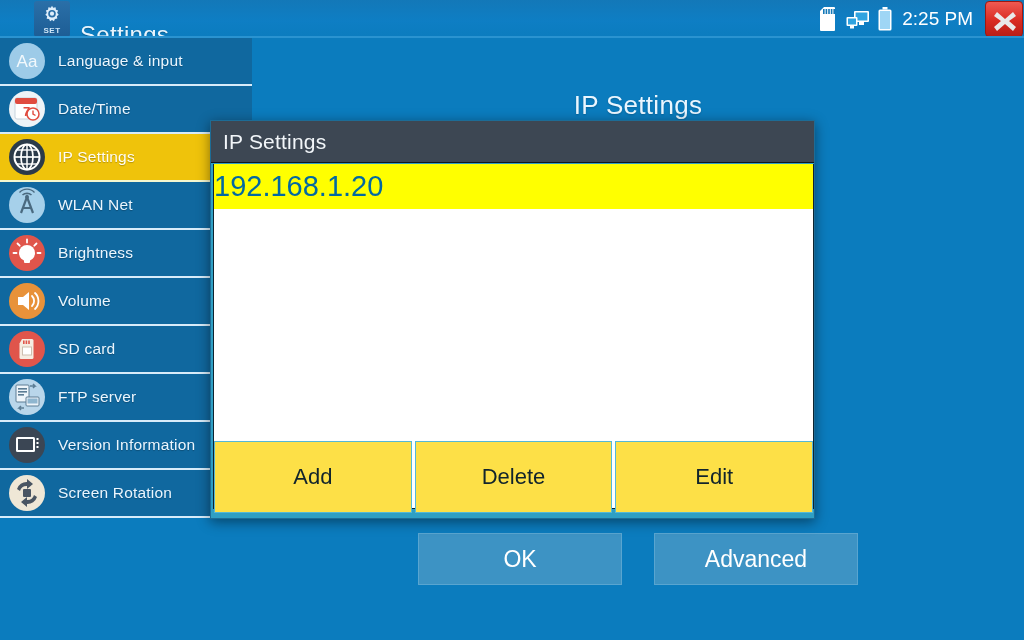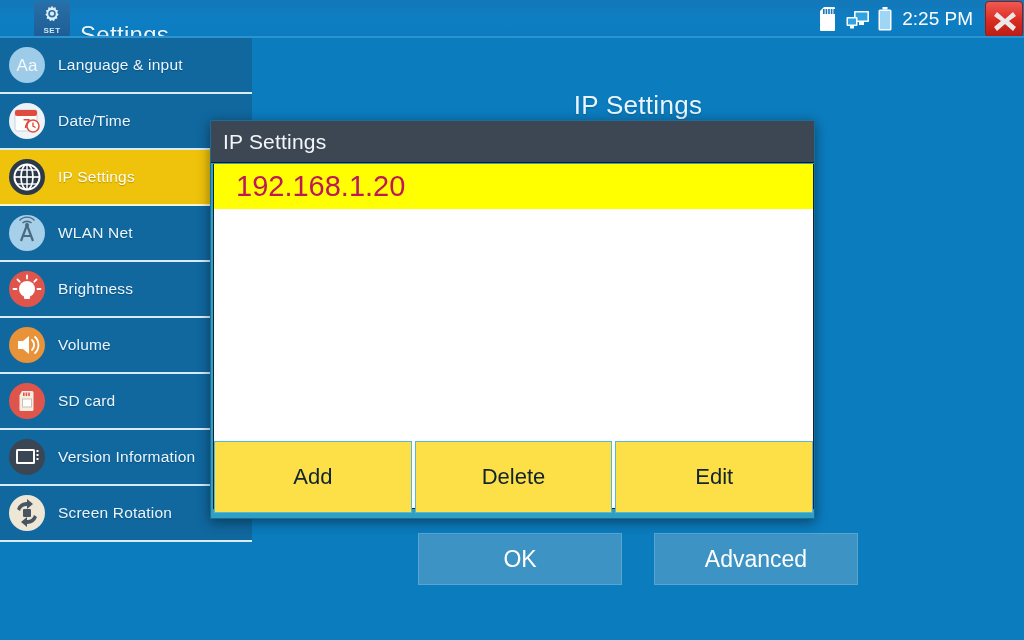--- a/index.html
+++ b/index.html
@@ -54,21 +54,21 @@
     border: 1px solid #9e1811; border-radius: 4px;
     position: relative; cursor: pointer;
   }
 
   
   .sidebar {
     position: absolute; left: 0; top: 38px; width: 252px; height: 602px;
     background: #0b7cbe; overflow: hidden;
   }
   .side-item {
-    position: relative; height: 56px; display: flex; align-items: center;
+    position: relative; height: 48px; display: flex; align-items: center;
     background: #10689f; border-bottom: 2px solid #d8ecfa;
     padding-left: 8px; cursor: pointer;
   }
   .side-item.active { background: #efc30b; border-bottom-color: #f4f7d0; }
   .side-ico {
     width: 38px; height: 38px; border-radius: 50%;
     flex: 0 0 auto; position: relative; margin-right: 12px;
     display: flex; align-items: center; justify-content: center;
   }
   .side-label {
@@ -115,22 +115,22 @@
     display: flex; align-items: center; padding-left: 12px;
     border-bottom: 1px solid #10171f;
   }
   .dlg-title { color: #f2f6f9; font-size: 21px; letter-spacing: .2px; }
   .dlg-list {
     position: absolute; left: 2px; top: 43px; width: 601px; height: 345px;
     background: #ffffff; border: 1px solid #0e2430; border-top: none;
     overflow: hidden;
   }
   .ip-row {
-    height: 45px; display: flex; align-items: center; padding-left: 22px;
-    font-size: 29px; color: #be185d; cursor: pointer;
+    height: 45px; display: flex; align-items: center; 
+    font-size: 29px; color: #0369a1; cursor: pointer;
   }
   .ip-row.selected { background: #ffff00; }
   .dlg-actions {
     position: absolute; left: 2px; bottom: 2px; width: 601px; height: 78px;
     display: flex; gap: 3px; padding: 3px 1px;
   }
   .dbtn {
     flex: 1; background: #fde047; border: 1px solid #55b8d6;
     color: #11242c; font-size: 22px;
     display: flex; align-items: center; justify-content: center;
@@ -296,20 +296,38 @@
             <rect x="15" y="10.5" width="1.6" height="3.5"></rect>
             <rect x="17.6" y="10.5" width="1.6" height="3.5"></rect>
             <rect x="20.2" y="10.5" width="1.6" height="3.5"></rect>
           </g>
           <rect x="14.5" y="17" width="9" height="8" fill="#ffffff" stroke="#cdbfb0"></rect>
         </svg>
       </span>
       <span class="side-label">SD card</span>
     </div>
 
+    <div class="side-item">
+      <span class="side-ico">
+        <svg viewBox="0 0 38 38" width="38" height="38">
+          <circle cx="19" cy="19" r="18" fill="#b9d6ea"></circle>
+          <rect x="8" y="7" width="13" height="17" rx="1" fill="#eef5fa" stroke="#5c7d94"></rect>
+          <g fill="#5c7d94">
+            <rect x="10" y="10" width="9" height="1.6"></rect>
+            <rect x="10" y="13" width="9" height="1.6"></rect>
+            <rect x="10" y="16" width="6" height="1.6"></rect>
+          </g>
+          <rect x="18" y="19" width="13" height="9" rx="1" fill="#eef5fa" stroke="#5c7d94"></rect>
+          <rect x="19.5" y="20.5" width="10" height="5" fill="#8fb6cf"></rect>
+          <path d="M22 8 h5 l-2 -2 M27 8 l-2 2" stroke="#5c7d94" stroke-width="1.5" fill="none"></path>
+          <path d="M16 30 h-5 l2 -2 M11 30 l2 2" stroke="#5c7d94" stroke-width="1.5" fill="none"></path>
+        </svg>
+      </span>
+      <span class="side-label">FTP server</span>
+    </div>
 
     <div class="side-item">
       <span class="side-ico">
         <svg viewBox="0 0 38 38" width="38" height="38">
           <circle cx="19" cy="19" r="18" fill="#3b4654"></circle>
           <rect x="8" y="11" width="19" height="15" rx="1.5" fill="#ffffff"></rect>
           <rect x="10" y="13" width="15" height="11" fill="#3b4654"></rect>
           <g fill="#ffffff">
             <rect x="28.5" y="12" width="2" height="2"></rect>
             <rect x="28.5" y="16" width="2" height="2"></rect>

